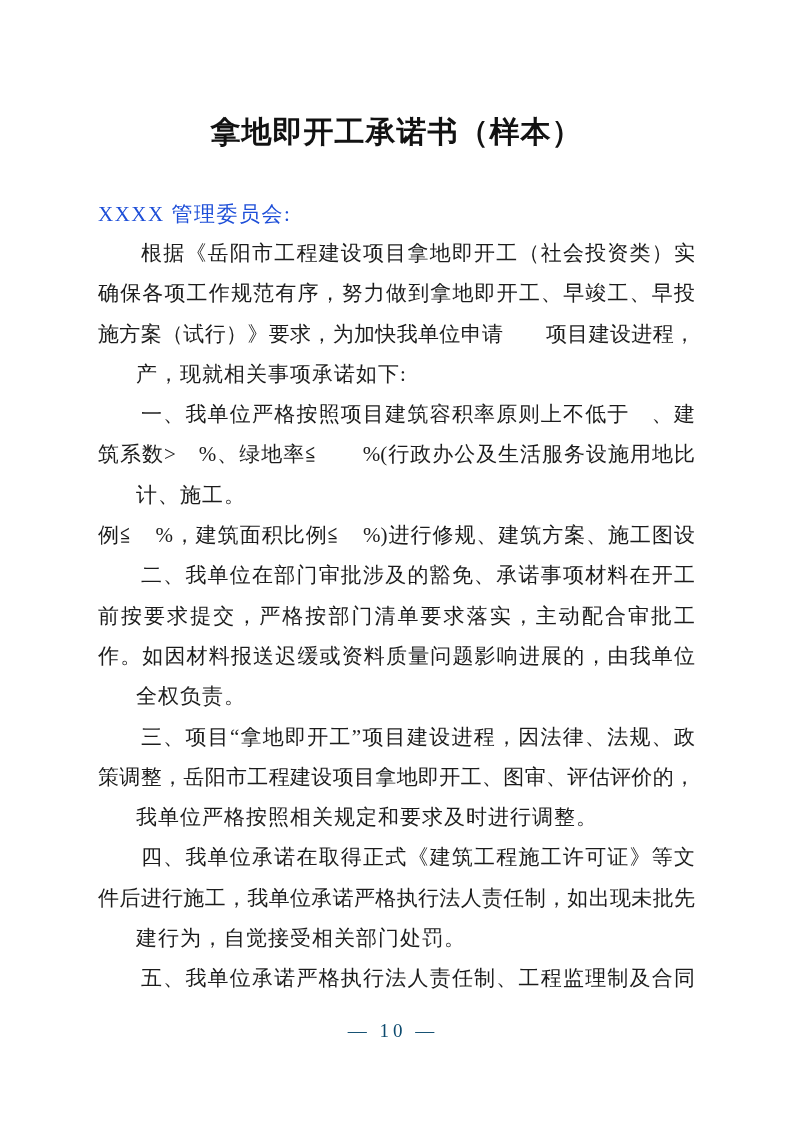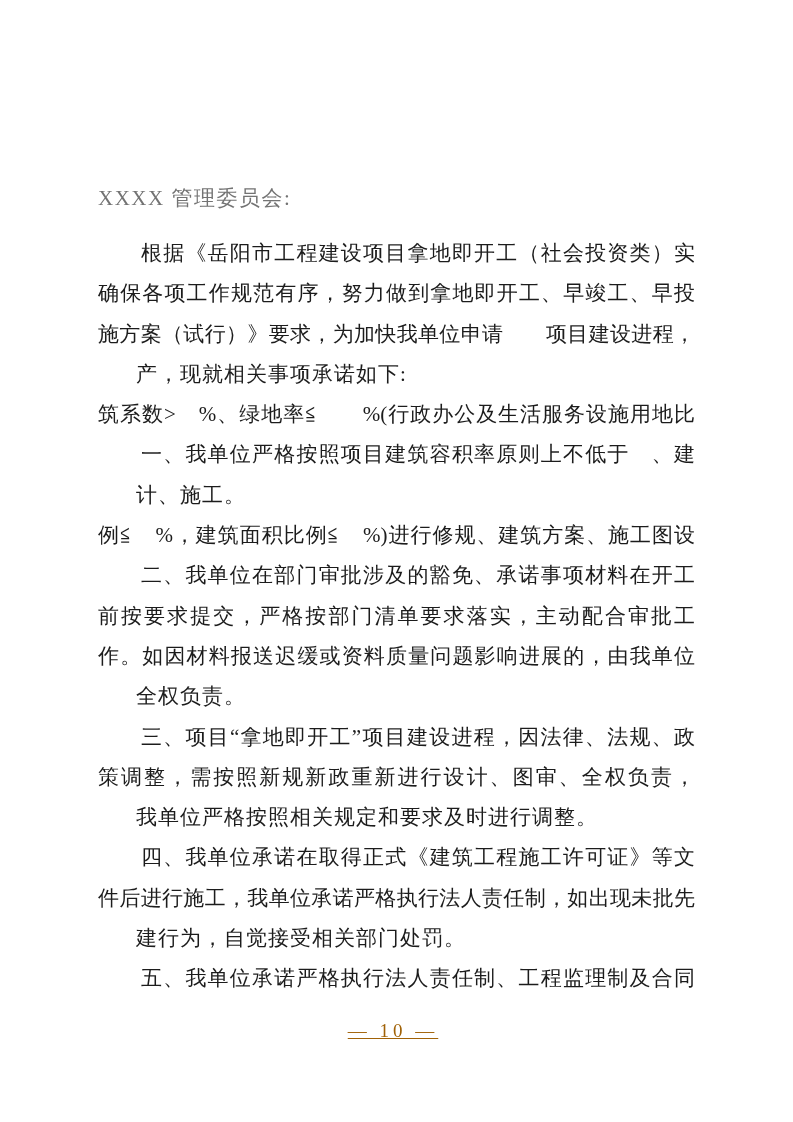--- a/index.html
+++ b/index.html
@@ -23,27 +23,27 @@
     left: 0;
     width: 100%;
     text-align: center;
     font-size: 30px;
     font-weight: bold;
     letter-spacing: 1px;
     color: #121212;
   }
   .salutation {
     position: absolute;
-    top: 184px;
+    top: 200px;
     left: 98px;
     width: 597px;
     font-size: 21px;
     letter-spacing: 1.5px;
     line-height: 28px;
-    color: #737373;
+    color: #1d4ed8;
   }
   .body-lines {
     position: absolute;
     top: 233px;
     left: 98px;
     width: 597px;
     font-size: 21px;
     color: #1c1c1c;
   }
   .line {
@@ -66,47 +66,47 @@
     padding-left: 43px;
   }
   .page-number {
     position: absolute;
     top: 1020px;
     left: 0;
     width: 786px;
     text-align: center;
     font-size: 19px;
     letter-spacing: 4px;
-    color: #a16207;
-    text-decoration: underline;
+    color: #0c4a6e;
   }
 </style>
 </head>
 <body>
 
 <div class="page">
 
+  <div class="doc-title">拿地即开工承诺书（样本）</div>
 
   <div class="salutation">XXXX 管理委员会:</div>
 
   <div class="body-lines">
       <div class="line flush indent">根据《岳阳市工程建设项目拿地即开工（社会投资类）实</div>
       <div class="line flush">确保各项工作规范有序，努力做到拿地即开工、早竣工、早投</div>
       <div class="line flush">施方案（试行）》要求，为加快我单位申请　　项目建设进程，</div>
       <div class="line end">产，现就相关事项承诺如下:</div>
+      <div class="line flush indent">一、我单位严格按照项目建筑容积率原则上不低于　、建</div>
       <div class="line flush">筑系数&gt;　%、绿地率≦　　%(行政办公及生活服务设施用地比</div>
-      <div class="line flush indent">一、我单位严格按照项目建筑容积率原则上不低于　、建</div>
       <div class="line end">计、施工。</div>
       <div class="line flush">例≦　%，建筑面积比例≦　%)进行修规、建筑方案、施工图设</div>
       <div class="line flush indent">二、我单位在部门审批涉及的豁免、承诺事项材料在开工</div>
       <div class="line flush">前按要求提交，严格按部门清单要求落实，主动配合审批工</div>
       <div class="line flush">作。如因材料报送迟缓或资料质量问题影响进展的，由我单位</div>
       <div class="line end">全权负责。</div>
       <div class="line flush indent">三、项目“拿地即开工”项目建设进程，因法律、法规、政</div>
-      <div class="line flush">策调整，需按照新规新政重新进行设计、图审、全权负责，</div>
+      <div class="line flush">策调整，岳阳市工程建设项目拿地即开工、图审、评估评价的，</div>
       <div class="line end">我单位严格按照相关规定和要求及时进行调整。</div>
       <div class="line flush indent">四、我单位承诺在取得正式《建筑工程施工许可证》等文</div>
       <div class="line flush">件后进行施工，我单位承诺严格执行法人责任制，如出现未批先</div>
       <div class="line end">建行为，自觉接受相关部门处罚。</div>
       <div class="line flush indent">五、我单位承诺严格执行法人责任制、工程监理制及合同</div>
     </div>
 
   <div class="page-number">— 10 —</div>
 
 </div>

